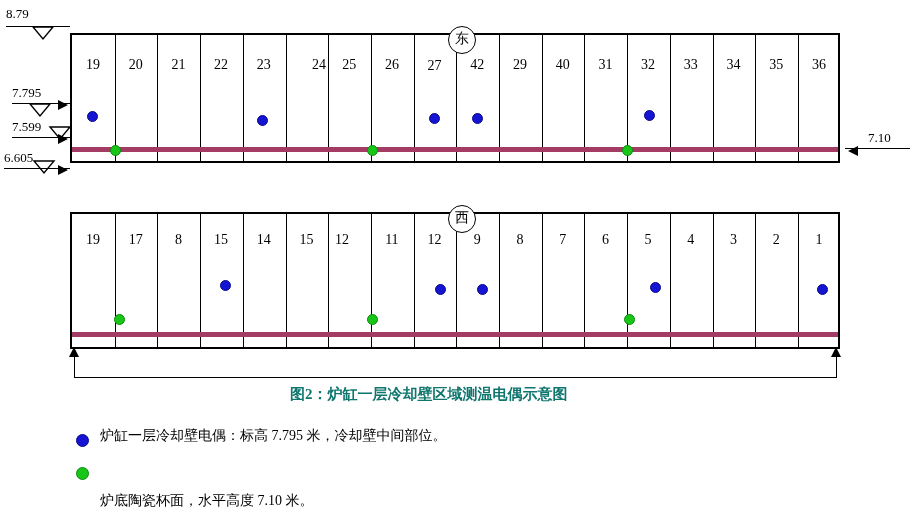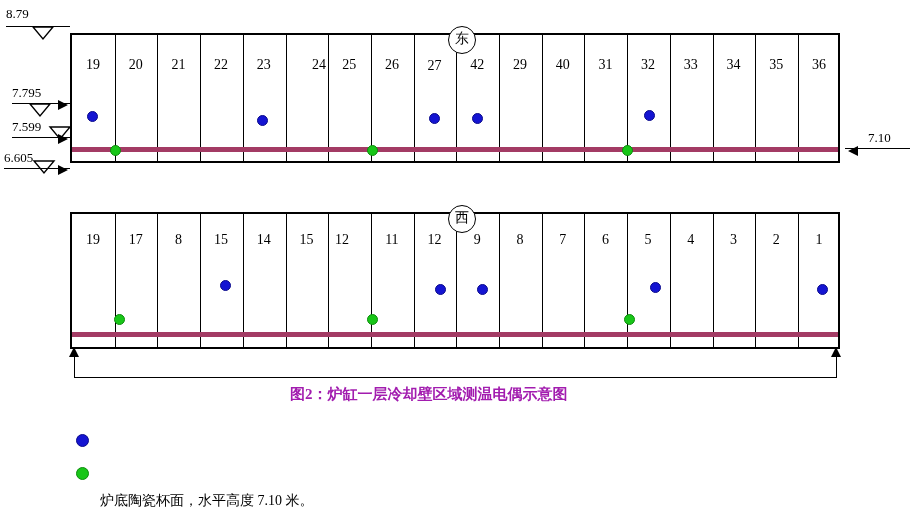--- a/index.html
+++ b/index.html
@@ -114,21 +114,21 @@
   .vline {
     position: absolute;
     width: 1px;
     background: #000;
   }
   
   .caption {
     position: absolute;
     font-size: 15px;
     font-weight: bold;
-    color: #a21caf;
+    color: #0f766e;
     font-family: "Liberation Serif", serif;
   }
   .legend-row {
     position: absolute;
     font-size: 14px;
     color: #000;
     white-space: nowrap;
     font-family: "Liberation Serif", serif;
   }
   .legend-dot {
@@ -283,18 +283,19 @@
 
   <div class="vline" style="left:74px;  top:349px; height:28px"></div>
   <div class="arrow-up" style="left:69px;  top:347px"></div>
   <div class="vline" style="left:836px; top:349px; height:28px"></div>
   <div class="arrow-up" style="left:831px; top:347px"></div>
   <div class="lead-line" style="left:74px;  top:377px; width:763px"></div>
 
   <div class="caption" style="left:290px; top:385px">图2：炉缸一层冷却壁区域测温电偶示意图</div>
 
   <div class="legend-dot" style="left:76px; top:434px; background:#1414d2; border:1px solid #0a0a8c"></div>
+  <div class="legend-row" style="left:100px; top:427px">炉缸一层冷却壁电偶：标高 7.795 米，冷却壁中间部位。</div>
 
   <div class="legend-dot" style="left:76px; top:467px; background:#18c618; border:1px solid #0c8c0c"></div>
 
   <div class="legend-row" style="left:100px; top:492px">炉底陶瓷杯面，水平高度 7.10 米。</div>
 
 </div>
 
 </body></html>

